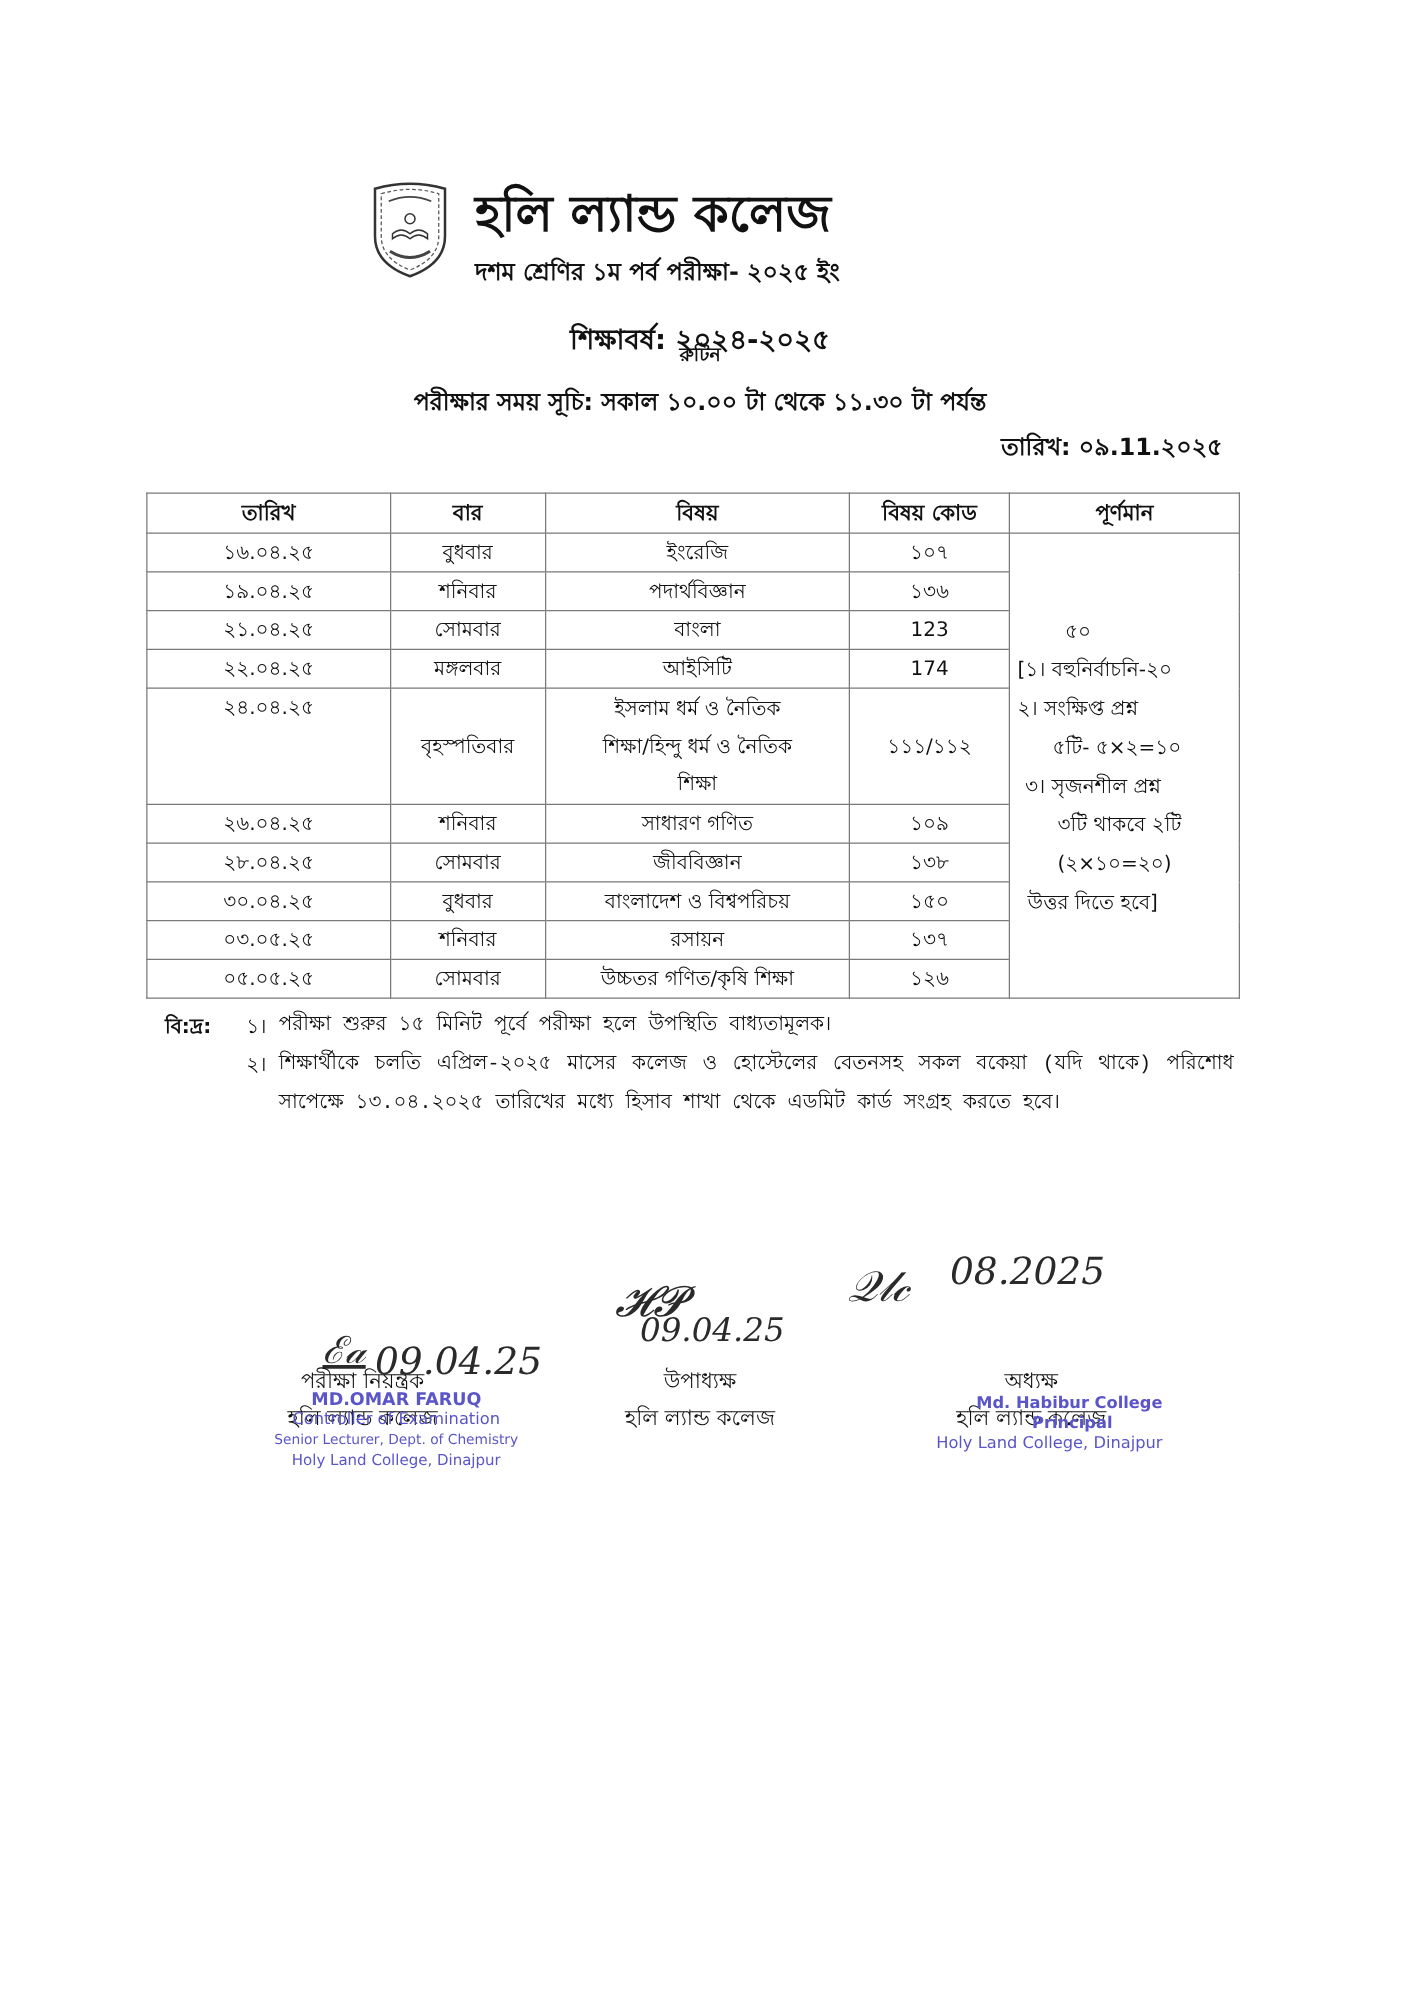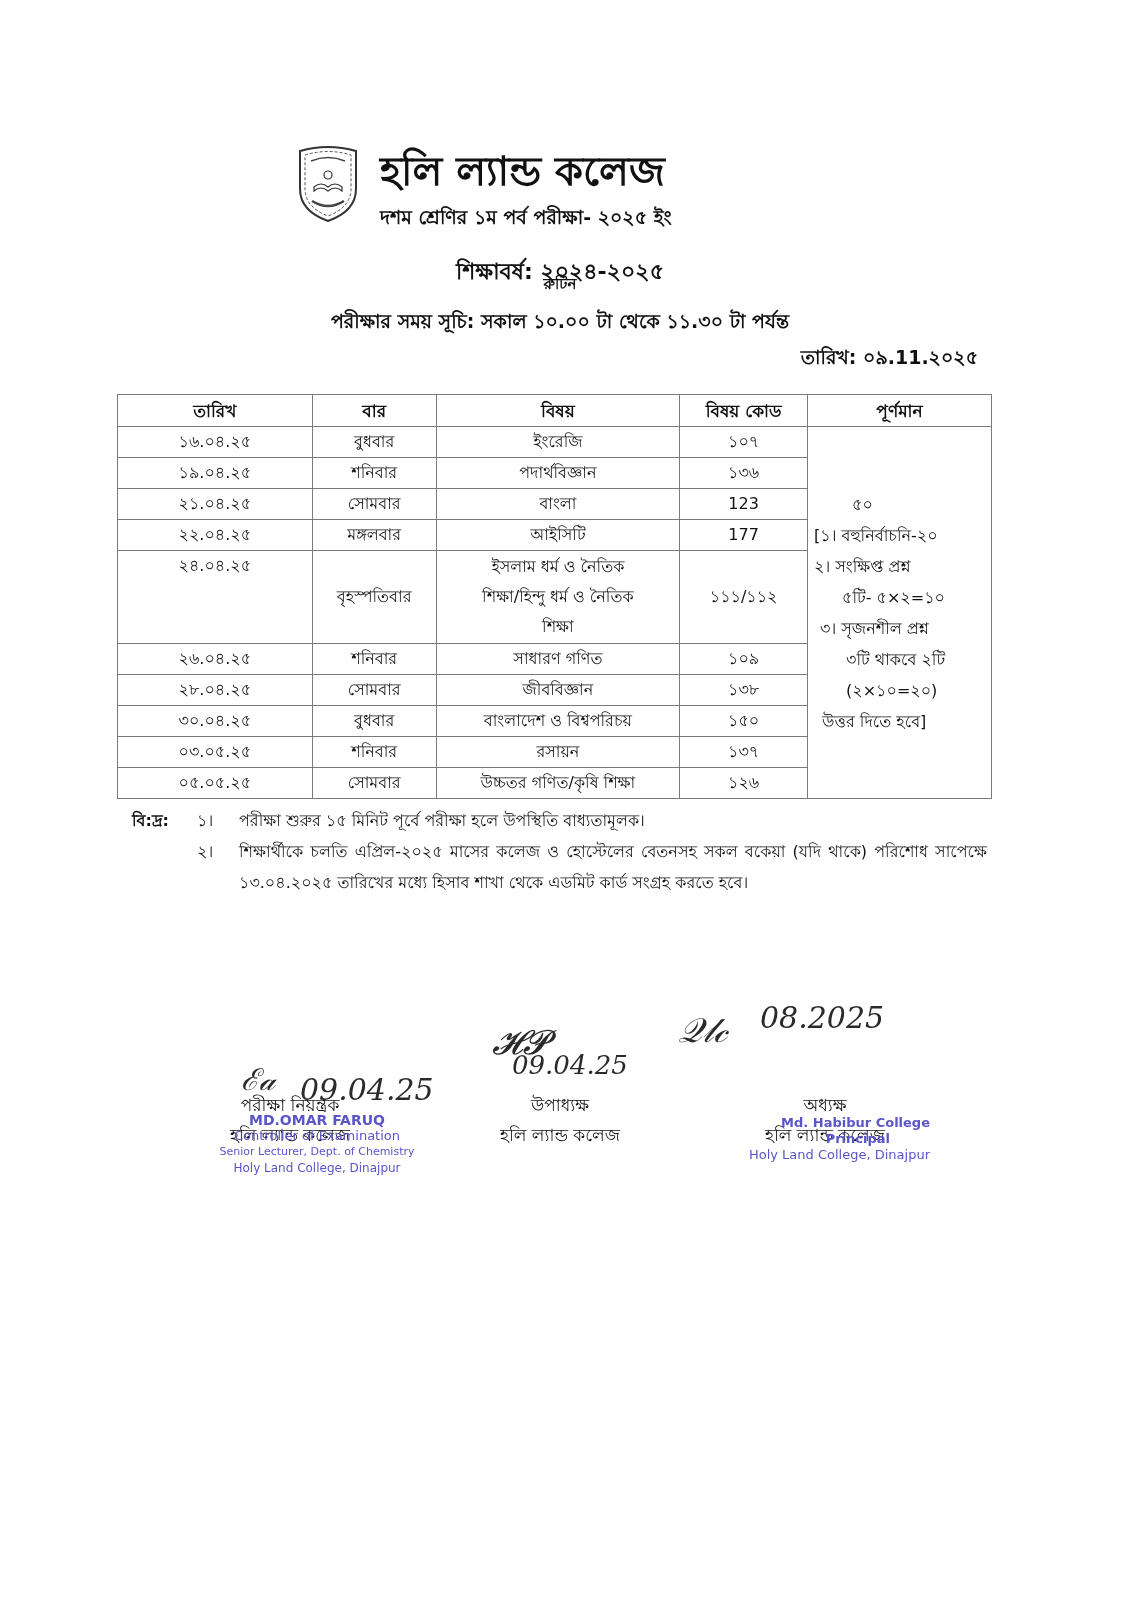--- a/index.html
+++ b/index.html
@@ -22,21 +22,21 @@
   #routine-table col.c1 { width:195px; } col.c2 { width:124px; } col.c3 { width:244px; } col.c4 { width:128px; } col.c5 { width:184px; }
   #routine-table td.multi { line-height:30px; padding:1px 4px; }
   #routine-table td.top { vertical-align:top; }
   #routine-table td.marks { text-align:left; vertical-align:middle; padding:4px 6px; font-size:16px; line-height:31px; }
   .marks-line { display:block; white-space:nowrap; }
 
   #notes { left:132px; top:805px; width:850px; font-size:16px; line-height:31px; }
   .note-label { position:absolute; left:0; top:0; font-weight:bold; }
   .note-item { position:absolute; left:65px; width:790px; }
   .note-num { position:absolute; left:0; }
-  .note-text { display:block; margin-left:42px; text-align:justify; }
+  .note-text { display:block; margin-left:26px; text-align:justify;font-family:Liberation Mono, monospace; }
 
   .sig-block { position:absolute; text-align:center; font-size:17px; line-height:30px; }
   .handwriting { position:absolute; font-family:"DejaVu Serif", serif; font-style:italic; color:#2a2a2a; font-size:26px; white-space:nowrap; }
   .stamp { position:absolute; color:#5a55c8; text-align:center; white-space:nowrap; }
 </style>
 </head>
 <body>
 
 <div id="logo" class="abs">
   <svg width="64" height="78" viewBox="0 0 64 78">
@@ -98,21 +98,21 @@
     <tr>
       <td>২১.০৪.২৫</td>
       <td>সোমবার</td>
       <td>বাংলা</td>
       <td>123</td>
     </tr>
     <tr>
       <td>২২.০৪.২৫</td>
       <td>মঙ্গলবার</td>
       <td>আইসিটি</td>
-      <td>177</td>
+      <td>174</td>
     </tr>
     <tr>
       <td class="top">২৪.০৪.২৫</td>
       <td>বৃহস্পতিবার</td>
       <td class="multi">
         <div>ইসলাম ধর্ম ও নৈতিক</div>
         <div>শিক্ষা/হিন্দু ধর্ম ও নৈতিক</div>
         <div>শিক্ষা</div>
       </td>
       <td>১১১/১১২</td>
@@ -155,21 +155,21 @@
   <div class="note-item" style="top:0">
     <span class="note-num">১।</span>
     <span class="note-text">পরীক্ষা শুরুর ১৫ মিনিট পূর্বে পরীক্ষা হলে উপস্থিতি বাধ্যতামূলক।</span>
   </div>
   <div class="note-item" style="top:31px">
     <span class="note-num">২।</span>
     <span class="note-text">শিক্ষার্থীকে চলতি এপ্রিল-২০২৫ মাসের কলেজ ও হোস্টেলের বেতনসহ সকল বকেয়া (যদি থাকে) পরিশোধ সাপেক্ষে ১৩.০৪.২০২৫ তারিখের মধ্যে হিসাব শাখা থেকে এডমিট কার্ড সংগ্রহ করতে হবে।</span>
   </div>
 </div>
 
-<div class="handwriting" style="left:241px; top:1058px; font-size:30px;">ℰ𝒶</div>
+<div class="handwriting" style="left:258px; top:1058px; font-size:30px;text-decoration:underline;">ℰ𝒶</div>
 <div class="handwriting" style="left:300px; top:1072px; font-size:30px;">09.04.25</div>
 <div class="sig-block" style="left:200px; top:1090px; width:180px;">
   <div>পরীক্ষা নিয়ন্ত্রক</div>
   <div>হলি ল্যান্ড কলেজ</div>
 </div>
 <div class="stamp" style="left:212px; top:1112px; width:210px;">
   <div style="font-size:14px; font-weight:bold; line-height:16px;">MD.OMAR FARUQ</div>
   <div style="font-size:13px; line-height:16px;text-align:center;">Controller of Examination</div>
   <div style="font-size:11px; line-height:16px;">Senior Lecturer, Dept. of Chemistry</div>
   <div style="font-size:12px; line-height:16px;">Holy Land College, Dinajpur</div>

